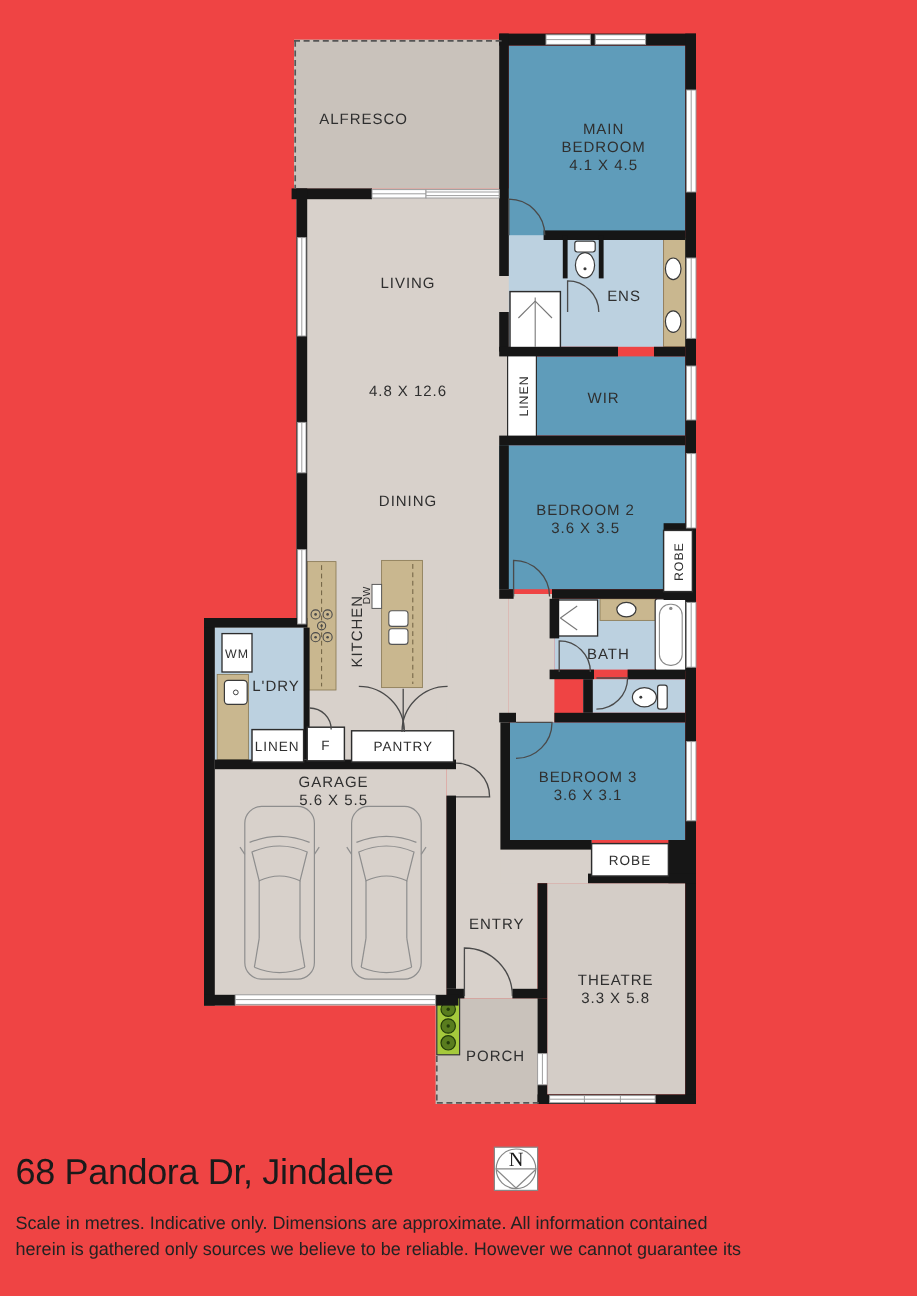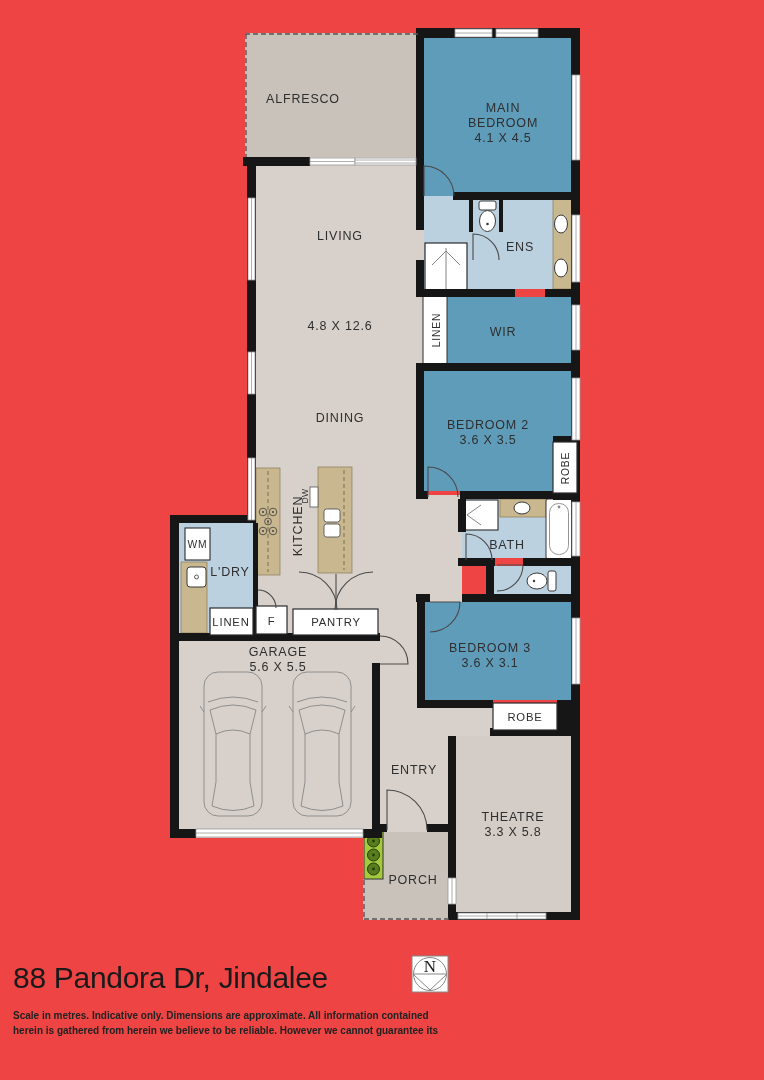--- a/index.html
+++ b/index.html
@@ -7,22 +7,22 @@
         font-family:"Liberation Sans",sans-serif;}
   .plan-svg{position:absolute;left:0;top:0;}
   .room-label{font-size:12.5px;fill:#2f2f2f;letter-spacing:0.8px;text-anchor:middle;
               font-family:"Liberation Sans",sans-serif;}
   .small-label{font-size:11.3px;}
   .tiny-label{font-size:10.3px;}
   .dw-label{font-size:8.5px;letter-spacing:0.4px;}
   .compass-n{font-family:"Liberation Serif",serif;font-size:17px;fill:#181818;text-anchor:middle;}
   .footer-title{position:absolute;left:13px;top:961px;font-size:30px;color:#1a1a1a;
                 letter-spacing:-0.3px;white-space:nowrap;}
-  .disclaimer{position:absolute;left:13px;top:1009px;font-size:10px;line-height:1.45;
-              color:#222;font-weight:bold;}
+  .disclaimer{position:absolute;left:13px;top:1009px;font-size:15px;line-height:1.45;
+              color:#222;}
   .disclaimer div{white-space:nowrap;}
 </style>
 </head>
 <body>
 
 <div class="page">
 <svg class="plan-svg" width="764" height="1080" viewBox="0 0 764 1080">
 
   <g>
     <rect x="245" y="33" width="175" height="124" fill="#c9c2bb"></rect>
@@ -322,18 +322,18 @@
   <g>
     <rect x="412" y="956" width="36" height="36" fill="#ffffff" stroke="#888" stroke-width="1"></rect>
     <circle cx="430" cy="974" r="16.5" fill="none" stroke="#888" stroke-width="1"></circle>
     <line x1="413" y1="974" x2="447" y2="974" stroke="#888" stroke-width="1"></line>
     <line x1="414" y1="975" x2="430" y2="990" stroke="#888" stroke-width="1"></line>
     <line x1="446" y1="975" x2="430" y2="990" stroke="#888" stroke-width="1"></line>
     <text class="compass-n" x="430" y="972">N</text>
   </g>
 </svg>
 
-<div class="footer-title">88 Pandora Dr, Jindalee</div>
+<div class="footer-title">68 Pandora Dr, Jindalee</div>
 <div class="disclaimer">
   <div>Scale in metres. Indicative only. Dimensions are approximate. All information contained</div>
-  <div>herein is gathered from herein we believe to be reliable. However we cannot guarantee its</div>
+  <div>herein is gathered only sources we believe to be reliable. However we cannot guarantee its</div>
 </div>
 </div>
 
 </body></html>

